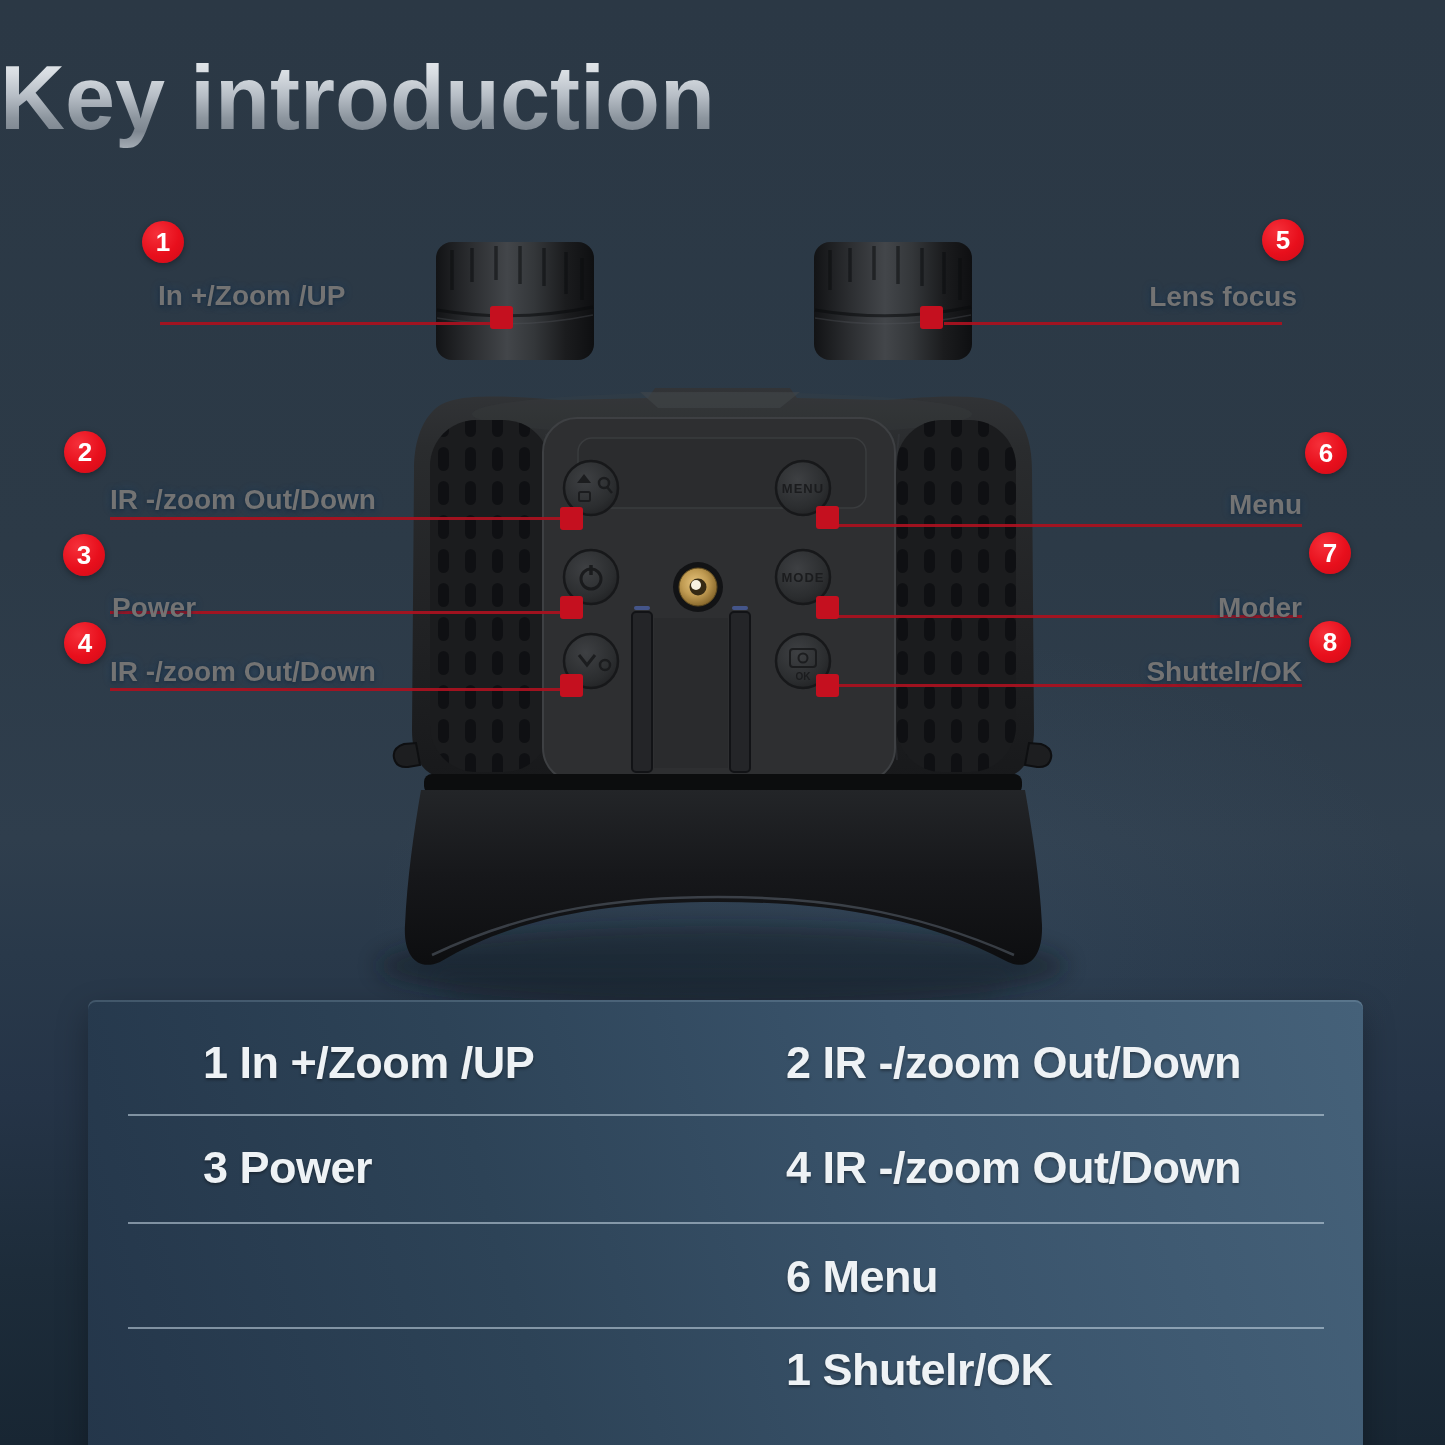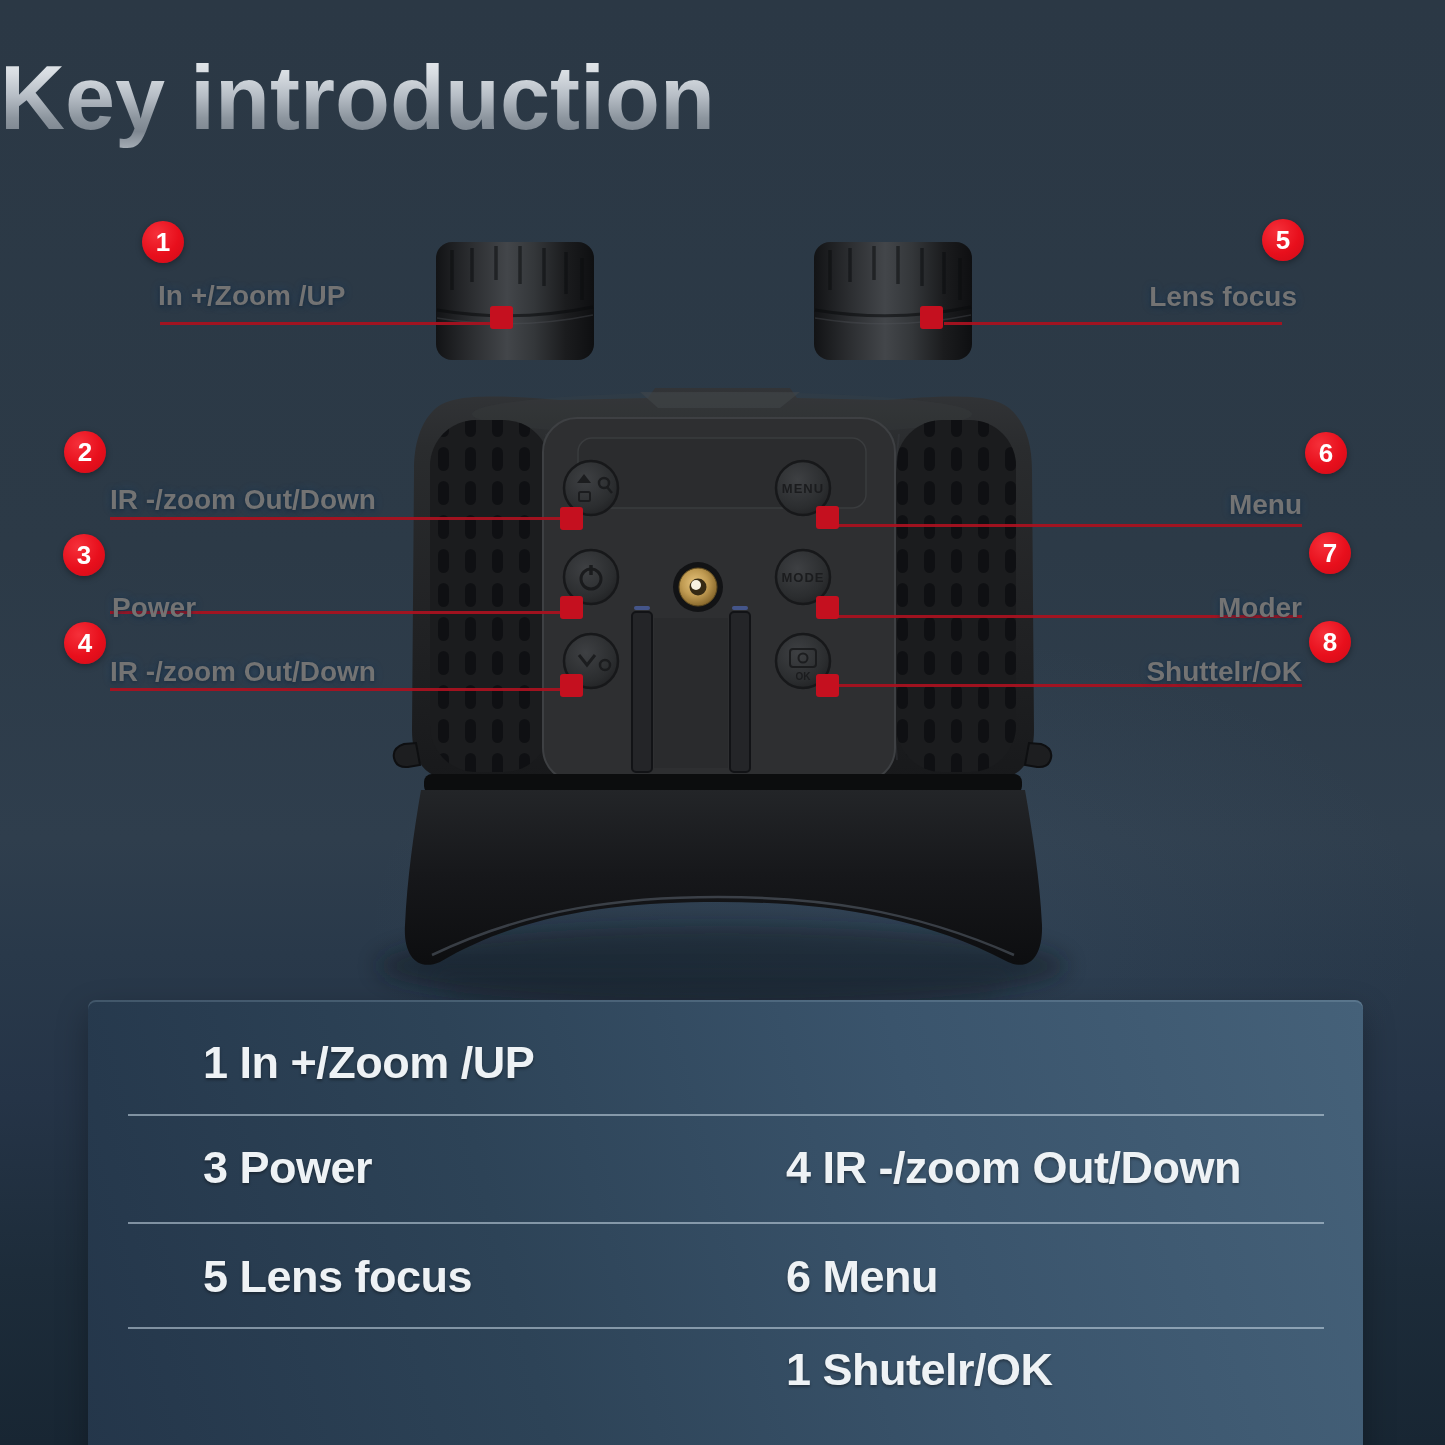--- a/index.html
+++ b/index.html
@@ -246,23 +246,23 @@
   <div class="clabel l2">IR -/zoom Out/Down</div>
   <div class="clabel l3">Power</div>
   <div class="clabel l4">IR -/zoom Out/Down</div>
   <div class="clabel l5">Lens focus</div>
   <div class="clabel l6">Menu</div>
   <div class="clabel l7">Moder</div>
   <div class="clabel l8">Shuttelr/OK</div>
 
   <div class="panel">
     <span class="cell cL r1">1 In +/Zoom /UP</span>
+    <span class="cell cR r1">2 IR -/zoom Out/Down</span>
     <div class="divider d1"></div>
     <span class="cell cL r2">3 Power</span>
     <span class="cell cR r2">4 IR -/zoom Out/Down</span>
     <div class="divider d2"></div>
-    <span class="cell cL r3">5 Lens focus</span>
     <span class="cell cR r3">6 Menu</span>
     <div class="divider d3"></div>
     <span class="cell cR r4">1 Shutelr/OK</span>
   </div>
 
 </div>
 
 </body></html>

